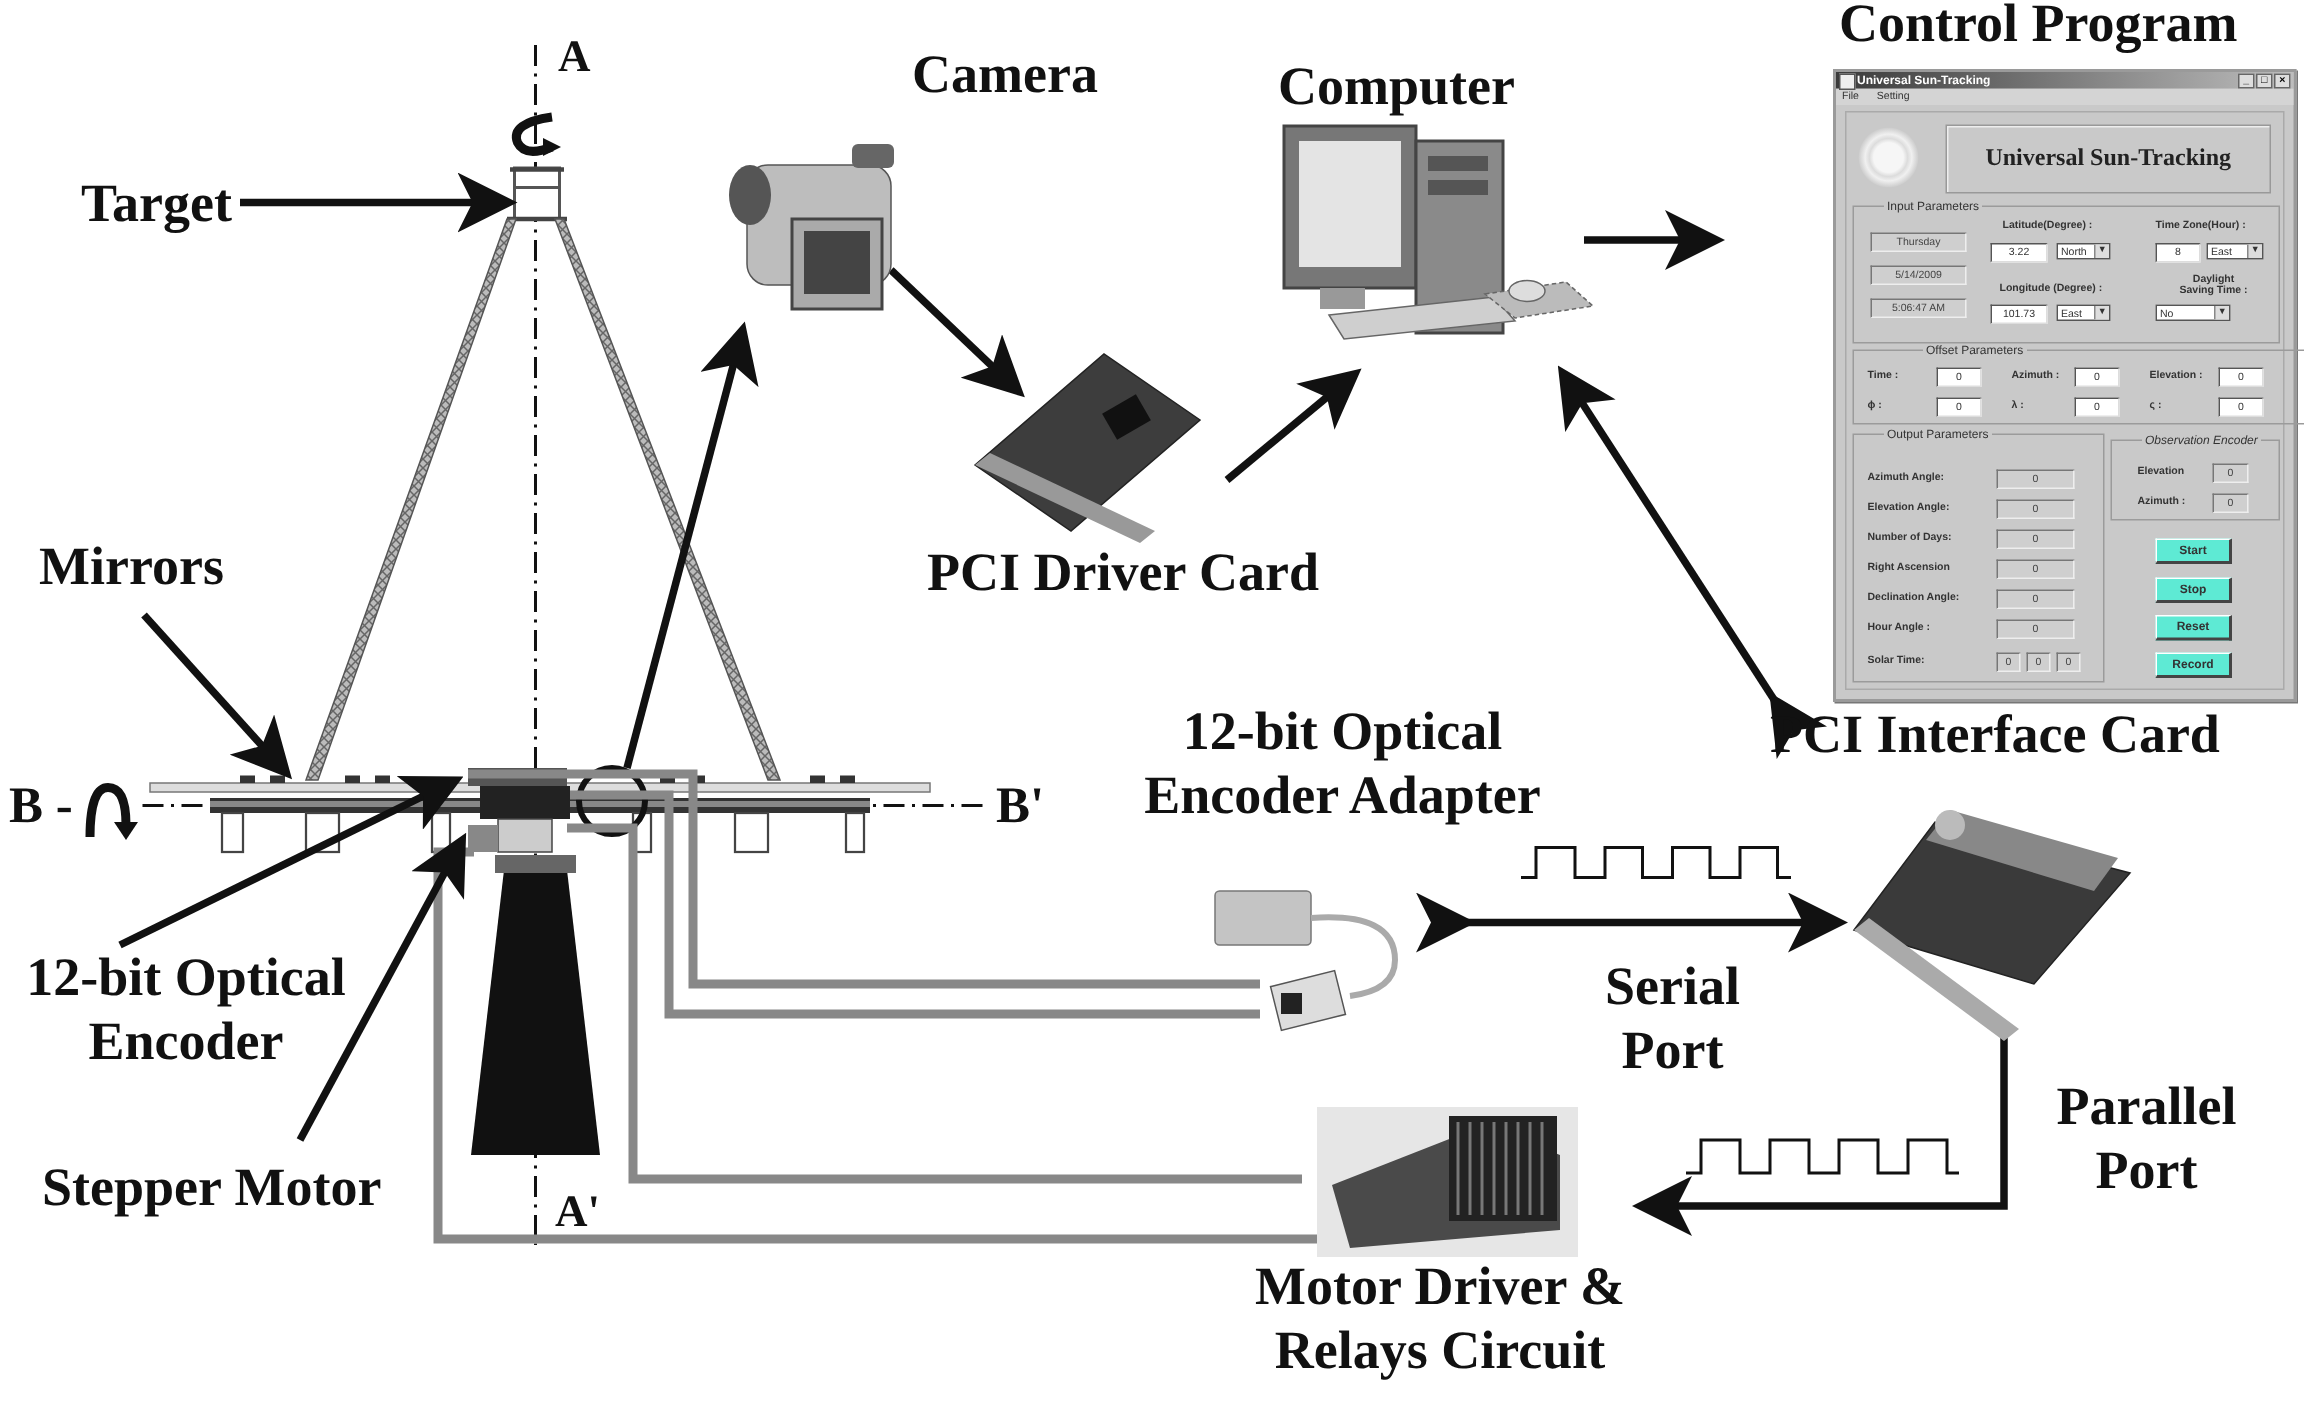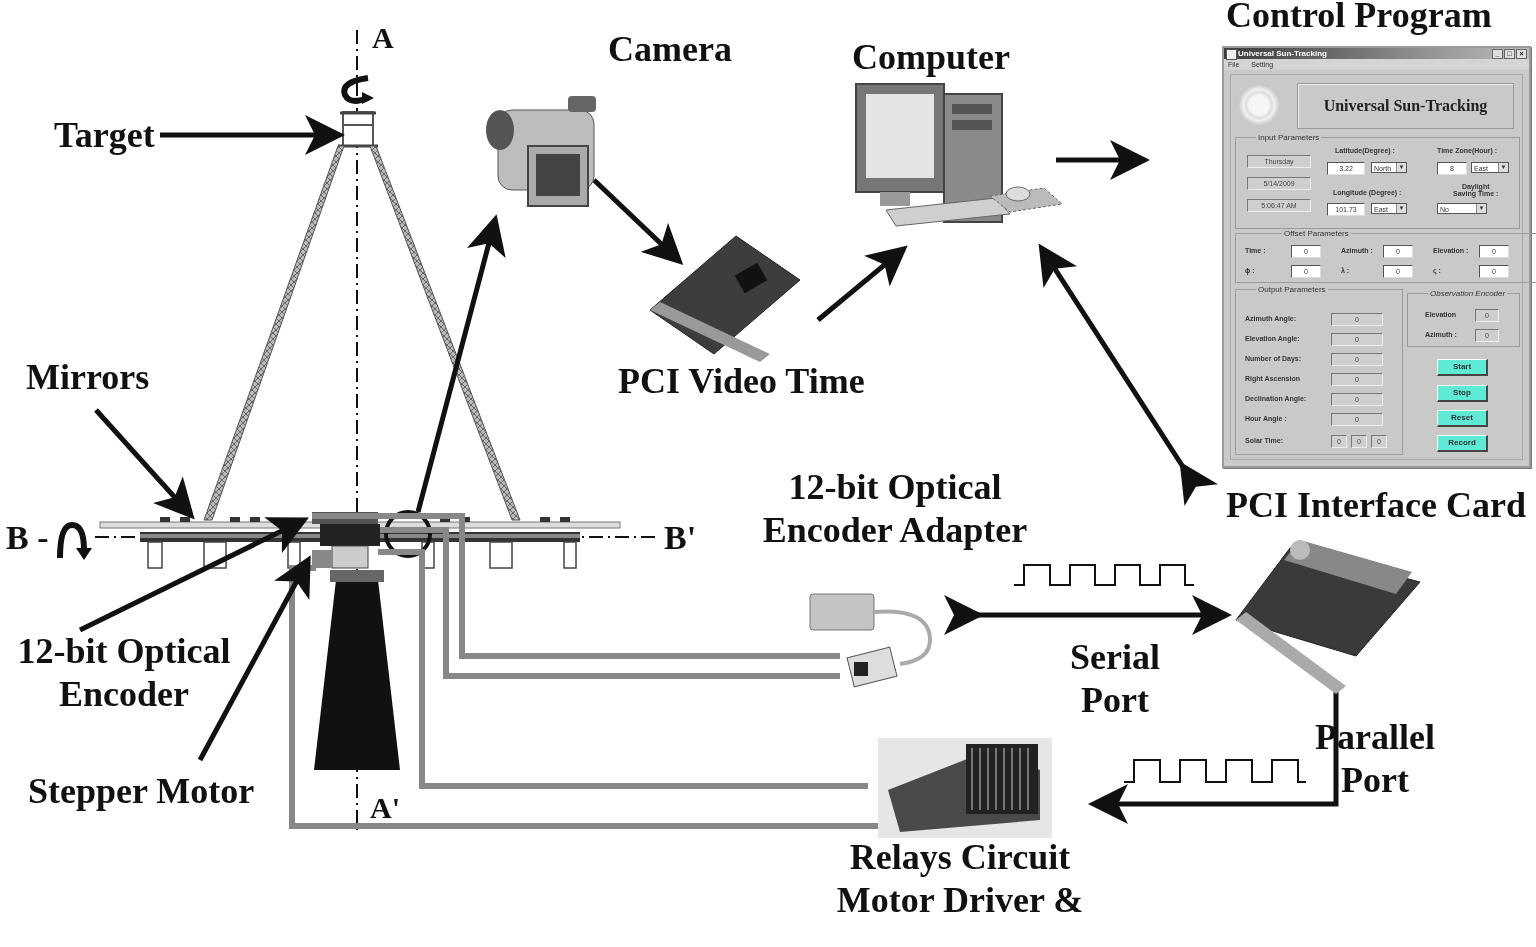--- a/index.html
+++ b/index.html
@@ -192,39 +192,39 @@
 <div class="lbl ctr" style="left:4px;top:630px;width:240px;">
   <div>12-bit Optical</div>
   <div>Encoder</div>
 </div>
 <div class="lbl" style="left:28px;top:770px;">Stepper Motor</div>
 
 <div class="lbl ctr" style="left:580px;top:28px;width:180px;">
   <div>Camera</div>
 </div>
 <div class="lbl" style="left:852px;top:36px;">Computer</div>
-<div class="lbl" style="left:618px;top:360px;">PCI Video Time</div>
+<div class="lbl" style="left:618px;top:360px;">PCI Driver Card</div>
 <div class="lbl" style="left:1226px;top:-6px;">Control Program</div>
-<div class="lbl" style="left:1180px;top:484px;margin-left:46px;">PCI Interface Card</div>
+<div class="lbl" style="left:1180px;top:468px;">PCI Interface Card</div>
 
 <div class="lbl ctr" style="left:740px;top:466px;width:310px;">
   <div>12-bit Optical</div>
   <div>Encoder Adapter</div>
 </div>
 <div class="lbl ctr" style="left:1040px;top:636px;width:150px;">
   <div>Serial</div>
   <div>Port</div>
 </div>
-<div class="lbl ctr" style="left:1300px;top:716px;width:150px;">
+<div class="lbl ctr" style="left:1356px;top:716px;width:150px;">
   <div>Parallel</div>
   <div>Port</div>
 </div>
 <div class="lbl ctr" style="left:800px;top:836px;width:320px;">
+  <div>Motor Driver &amp;</div>
   <div>Relays Circuit</div>
-  <div>Motor Driver &amp;</div>
 </div>
 
 <div class="win">
   <div class="win-title">
     <span class="app-icon"></span>
     <span>Universal Sun-Tracking</span>
     <div class="win-btns">
       <span>_</span>
       <span>□</span>
       <span>×</span>

